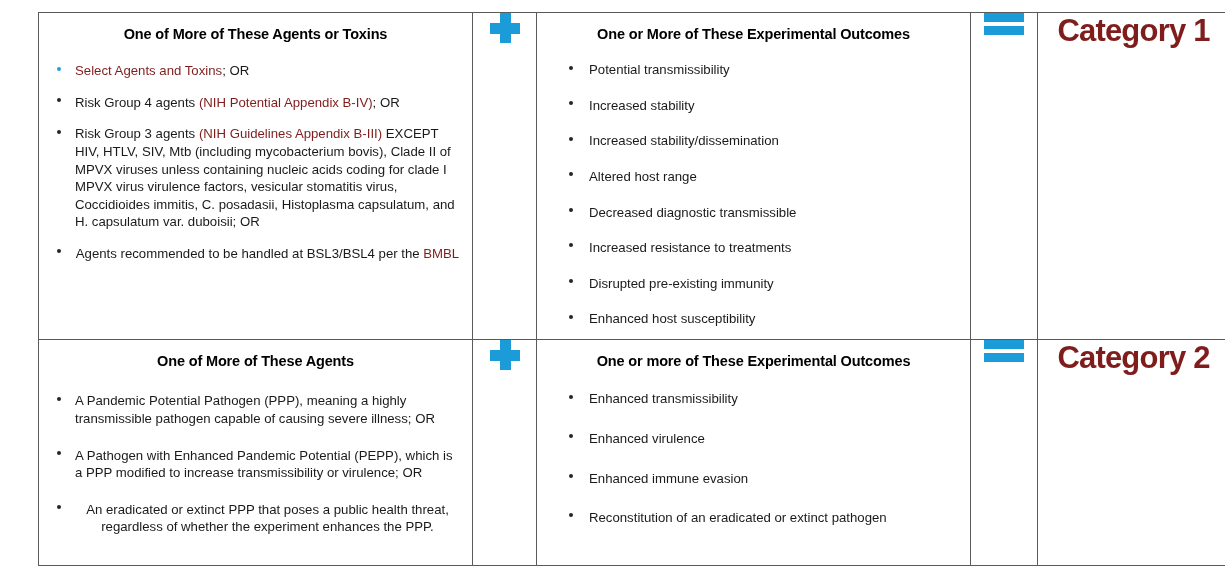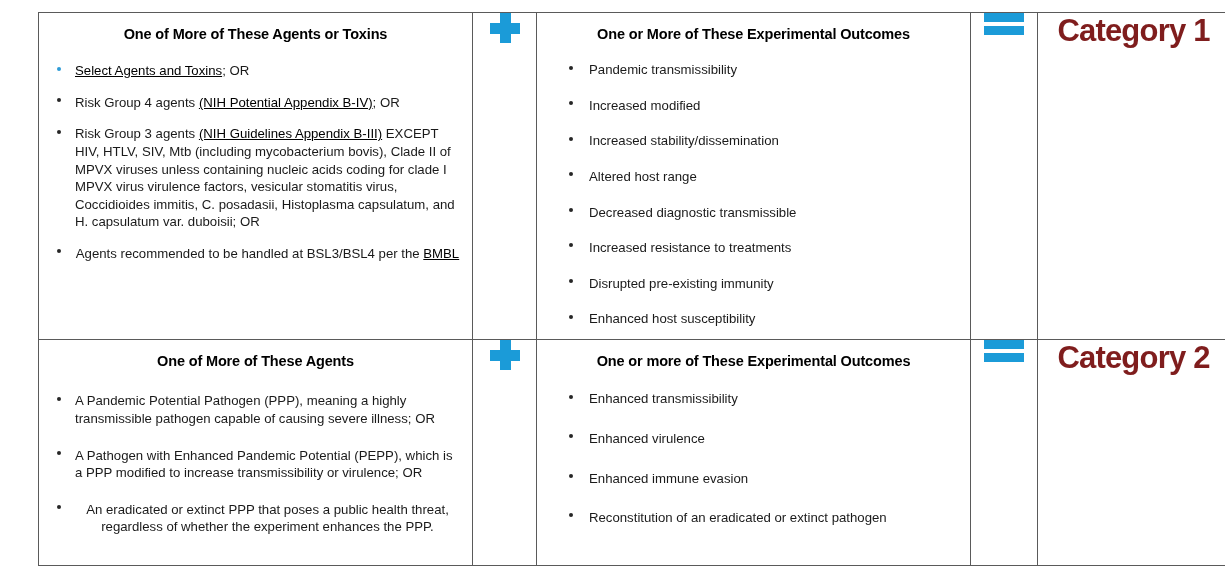--- a/index.html
+++ b/index.html
@@ -109,22 +109,21 @@
     padding-left: 26px;
   }
   ul.outcomes li:last-child { margin-bottom: 0; }
 
   .row2 ul.agents { margin-top: 22px; }
   .row2 ul.agents li { margin-bottom: 19px; }
   .row2 ul.outcomes { margin-top: 20px; }
   .row2 ul.outcomes li { margin-bottom: 22px; }
 
   a.doclink {
-    color: #000000;
-    text-decoration: underline;
+    color: #7f1d1d;
   }
   em, .ital { }
 
   
   .op-cell {
     text-align: center;
     vertical-align: middle;
   }
   .plus-icon {
     display: inline-block;
@@ -217,22 +216,22 @@
         <td class="op-cell">
           <span class="plus-icon">
             <span class="bar-h"></span><span class="bar-v"></span>
           </span>
         </td>
 
         <td>
           <div class="cell-pad">
             <div class="col-title">One or More of These Experimental Outcomes</div>
             <ul class="bullets outcomes">
-              <li><span class="bullet-dot"></span><span>Pandemic transmissibility</span></li>
-              <li><span class="bullet-dot"></span><span>Increased modified</span></li>
+              <li><span class="bullet-dot"></span><span>Potential transmissibility</span></li>
+              <li><span class="bullet-dot"></span><span>Increased stability</span></li>
               <li><span class="bullet-dot"></span><span>Increased stability/dissemination</span></li>
               <li><span class="bullet-dot"></span><span>Altered host range</span></li>
               <li><span class="bullet-dot"></span><span>Decreased diagnostic transmissible</span></li>
               <li><span class="bullet-dot"></span><span>Increased resistance to treatments</span></li>
               <li><span class="bullet-dot"></span><span>Disrupted pre-existing immunity</span></li>
               <li><span class="bullet-dot"></span><span>Enhanced host susceptibility</span></li>
             </ul>
           </div>
         </td>
 

